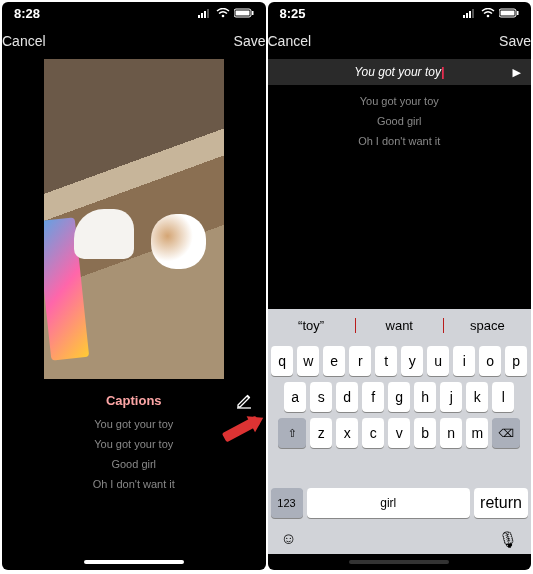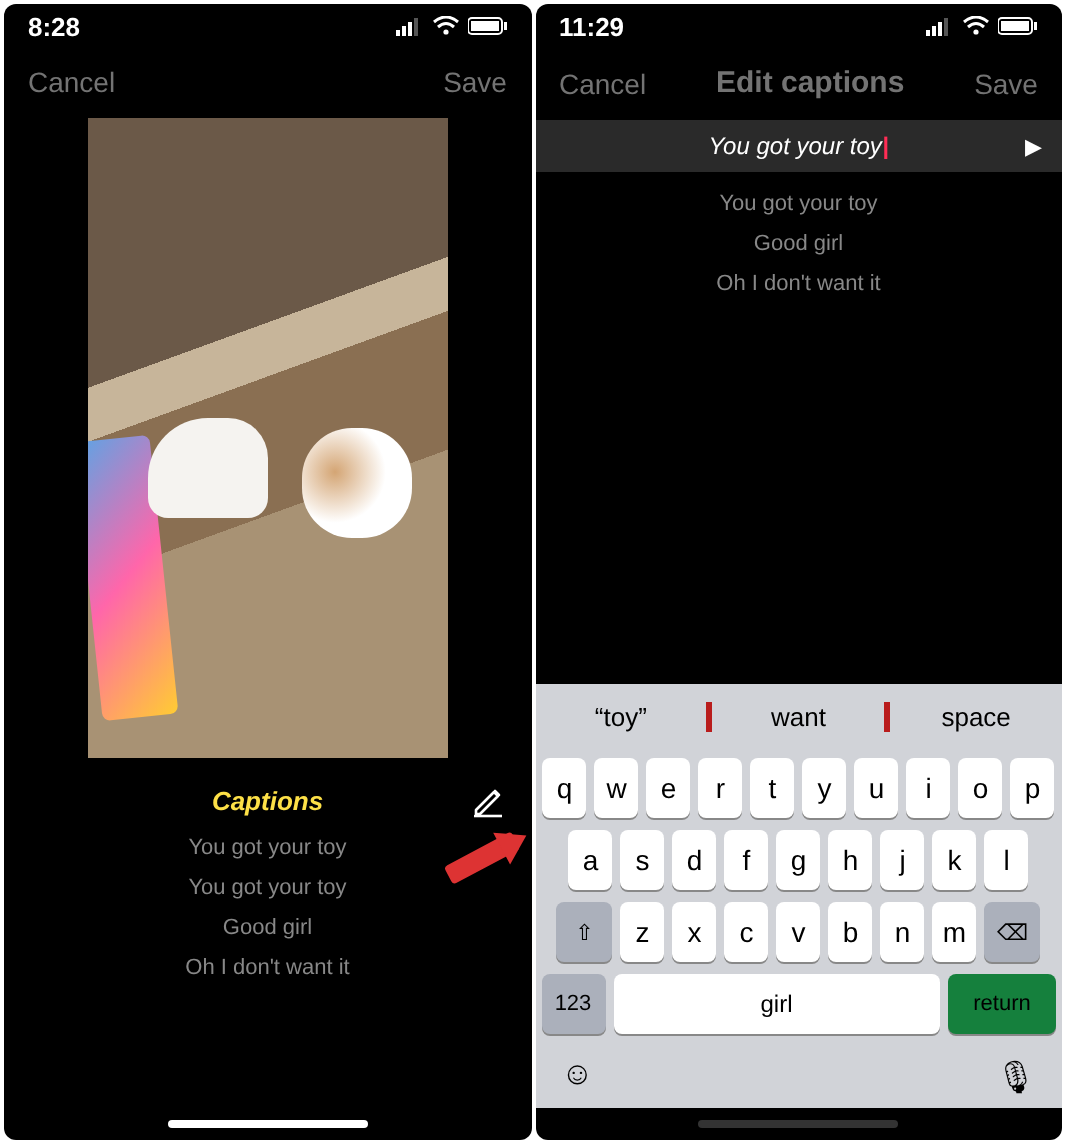--- a/index.html
+++ b/index.html
@@ -1,47 +1,47 @@
 <!DOCTYPE html>
 <html><head>
 <meta charset="utf-8">
 <style>
   *{box-sizing:border-box;margin:0;padding:0;font-family:-apple-system,BlinkMacSystemFont,sans-serif;}
   body{background:#fff;width:533px;height:574px;position:relative;}
   .container{display:flex;gap:2px;padding:2px;}
   .phone{flex:1;background:#000;border-radius:6px;overflow:hidden;position:relative;height:568px;display:flex;flex-direction:column;}
   .statusbar{display:flex;justify-content:space-between;align-items:center;padding:4px 12px 2px;color:#fff;font-size:13px;font-weight:600;}
   .status-right{display:flex;align-items:center;gap:4px;}
-  .navbar{display:flex;justify-content:space-between;align-items:center;padding:10px 12px;color:#737373;font-size:14px;}
+  .navbar{display:flex;justify-content:space-between;align-items:center;padding:10px 0;color:#e5e5e5;font-size:14px;}
   .navbar .title{font-weight:600;font-size:15px;}
   .video-area{flex:0 0 auto;margin:0 auto;width:180px;height:320px;background:linear-gradient(160deg,#6b5948 0%,#6b5948 35%,#c7b59a 35%,#c7b59a 42%,#8a6f52 42%,#8a6f52 60%,#a89274 60%,#a89274 100%);position:relative;overflow:hidden;}
   .video-area::before{content:"";position:absolute;left:0;bottom:20px;width:38px;height:140px;background:linear-gradient(135deg,#5aa5e6,#ff66aa,#ffcc33);border-radius:4px;transform:rotate(-6deg);}
   .dog1{position:absolute;left:30px;top:150px;width:60px;height:50px;background:#f5f3f0;border-radius:30px 20px 10px 10px;}
   .dog2{position:absolute;right:18px;top:155px;width:55px;height:55px;background:radial-gradient(circle at 30% 40%,#d4a574,#fff 50%);border-radius:25px;}
-  .captions-label{color:#fde047;font-size:13px;font-weight:600;text-align:center;padding:14px 0 6px;position:relative;font-style:italic;}
+  .captions-label{color:#fca5a5;font-size:13px;font-weight:600;text-align:center;padding:14px 0 6px;position:relative;}
   .captions-label .edit-icon{position:absolute;right:14px;top:14px;}
   .caption-list{display:flex;flex-direction:column;align-items:center;gap:8px;padding:4px 0 12px;}
   .caption-item{color:#888;font-size:11px;}
   .home-indicator{width:100px;height:4px;background:#fff;border-radius:3px;margin:6px auto;}
   
   .edit-row{display:flex;align-items:center;justify-content:center;background:#2a2a2a;padding:6px;position:relative;}
   .edit-row .caption-text{color:#fff;font-size:12px;font-style:italic;}
   .edit-row .cursor{color:#ff2d55;font-weight:600;}
   .play-btn{position:absolute;right:10px;color:#fff;font-size:11px;}
   .suggestions{display:flex;justify-content:space-around;align-items:center;background:#d1d3d8;padding:9px 0;font-size:13px;color:#000;}
-  .sugg{flex:1;text-align:center;border-right:3px solid #b91c1c;}
+  .sugg{flex:1;text-align:center;border-right:1px solid #b91c1c;}
   .sugg:last-child{border-right:none;}
   .keyboard{background:#d1d3d8;padding:4px 3px 3px;display:flex;flex-direction:column;gap:6px;}
   .krow{display:flex;gap:4px;justify-content:center;}
   .key{background:#fff;border-radius:4px;box-shadow:0 1px 0 #888;width:22px;height:30px;display:flex;align-items:center;justify-content:center;font-size:14px;color:#000;}
   .key.wide{width:28px;background:#abb0bb;font-size:11px;}
-  .bottom-row{display:flex;gap:4px;padding:0 0 2px;}
+  .bottom-row{display:flex;gap:4px;padding:0 0 2px;margin-top:34px;}
   .key.k123{width:32px;background:#abb0bb;font-size:11px;}
   .key.space{flex:1;font-size:12px;}
-  .key.return{width:54px;background:#15803d;font-size:11px;}
+  .key.return{width:54px;background:#ffffff;font-size:16px;}
   .kb-footer{display:flex;justify-content:space-between;padding:4px 10px 2px;font-size:16px;}
   .arrow{position:absolute;left:222px;top:424px;z-index:5;}
   .arrow-line{width:38px;height:10px;background:#d33;transform:rotate(-28deg);border-radius:2px;}
   .arrow-head{position:absolute;right:-4px;top:-12px;width:0;height:0;border-left:14px solid #d33;border-top:9px solid transparent;border-bottom:9px solid transparent;transform:rotate(-28deg);}
   .flex-fill{flex:1;}
   svg.pencil{width:16px;height:16px;}
 </style>
 </head>
 <body>
 
@@ -98,21 +98,21 @@
       <span class="caption-item">You got your toy</span>
       <span class="caption-item">Good girl</span>
       <span class="caption-item">Oh I don't want it</span>
     </div>
     <div class="flex-fill"></div>
     <div class="home-indicator"></div>
   </div>
 
   <div class="phone">
     <div class="statusbar">
-      <span>11:29</span>
+      <span>8:25</span>
       <span class="status-right">
         <span>
           <svg width="14" height="10" viewBox="0 0 14 10">
               <rect x="0" y="7" width="2" height="3" fill="#fff"></rect>
               <rect x="3" y="5" width="2" height="5" fill="#fff"></rect>
               <rect x="6" y="3" width="2" height="7" fill="#fff"></rect>
               <rect x="9" y="1" width="2" height="9" fill="#555"></rect>
             </svg>
         </span>
         <span>
@@ -126,21 +126,20 @@
           <svg width="20" height="10" viewBox="0 0 20 10">
               <rect x="0" y="1" width="17" height="8" rx="2" stroke="#fff" fill="none"></rect>
               <rect x="1.5" y="2.5" width="14" height="5" fill="#fff"></rect>
               <rect x="18" y="3" width="1.5" height="4" fill="#fff"></rect>
             </svg>
         </span>
       </span>
     </div>
     <div class="navbar">
       <span>Cancel</span>
-      <span class="title">Edit captions</span>
       <span>Save</span>
     </div>
     <div class="edit-row">
       <span class="caption-text"><span>You got your toy</span><span class="cursor">|</span></span>
       <span class="play-btn">▶</span>
     </div>
     <div class="caption-list" style="padding-top:10px;">
       <span class="caption-item">You got your toy</span>
       <span class="caption-item">Good girl</span>
       <span class="caption-item">Oh I don't want it</span>

